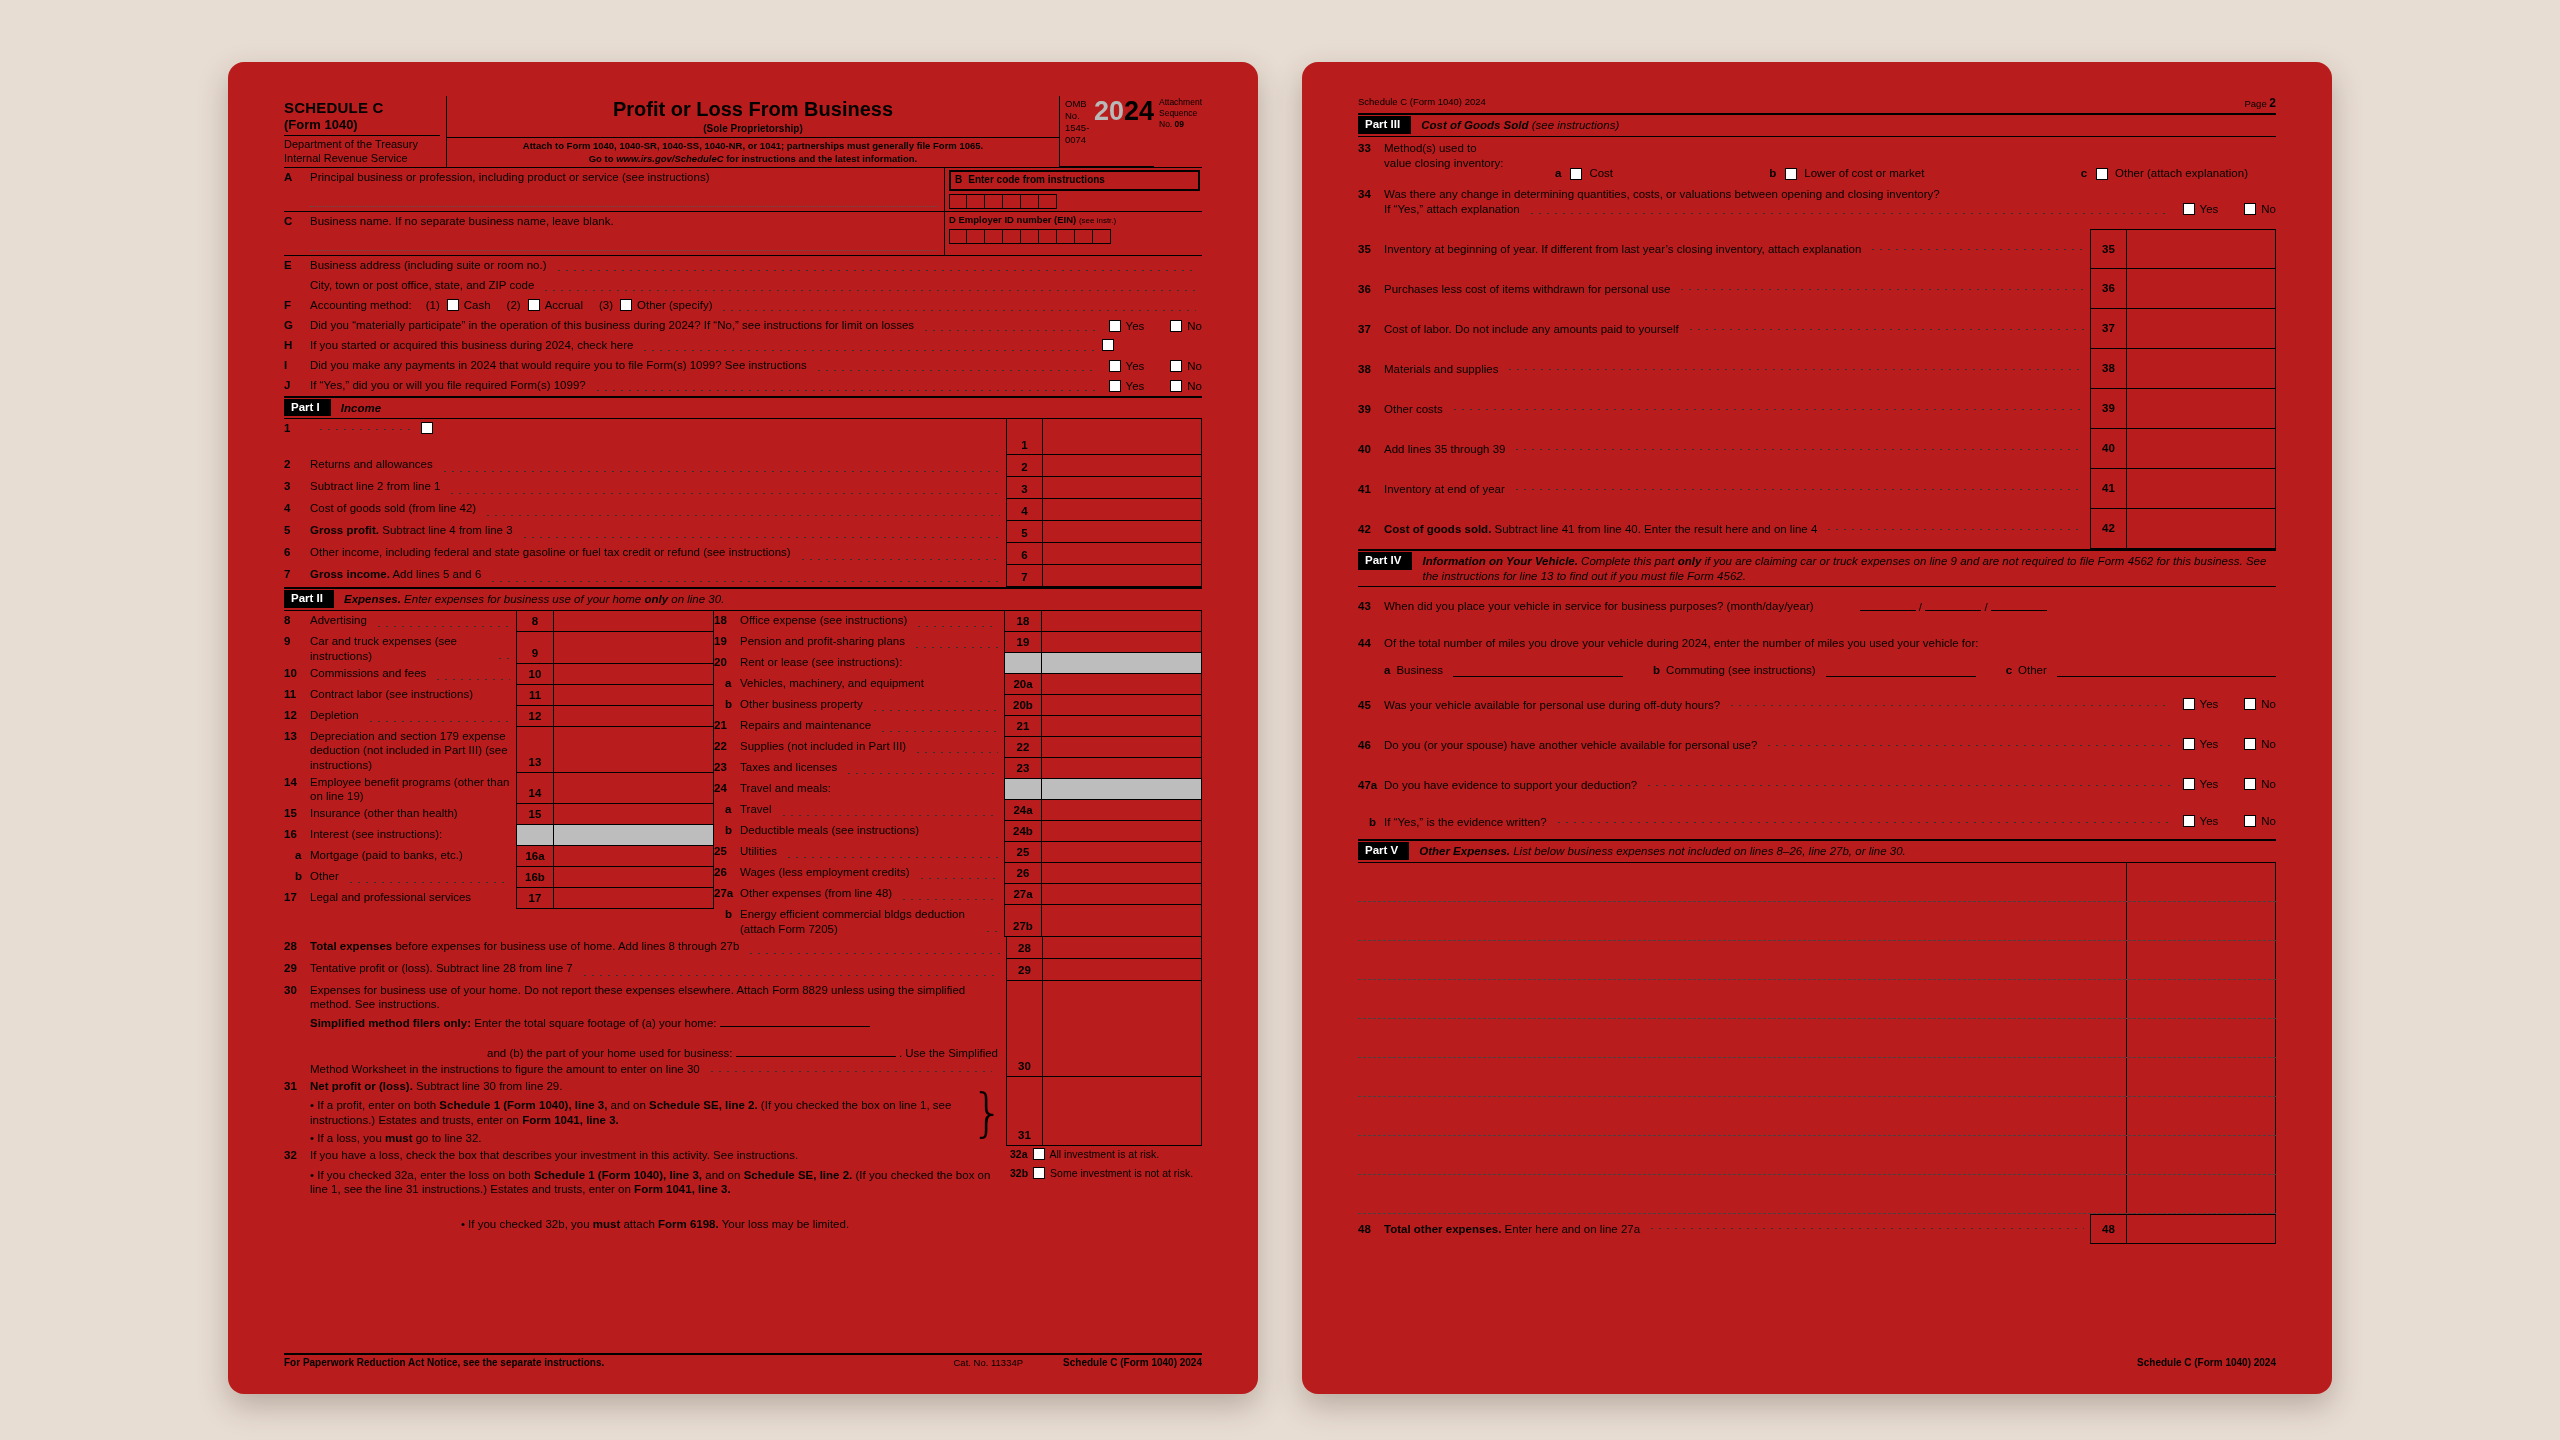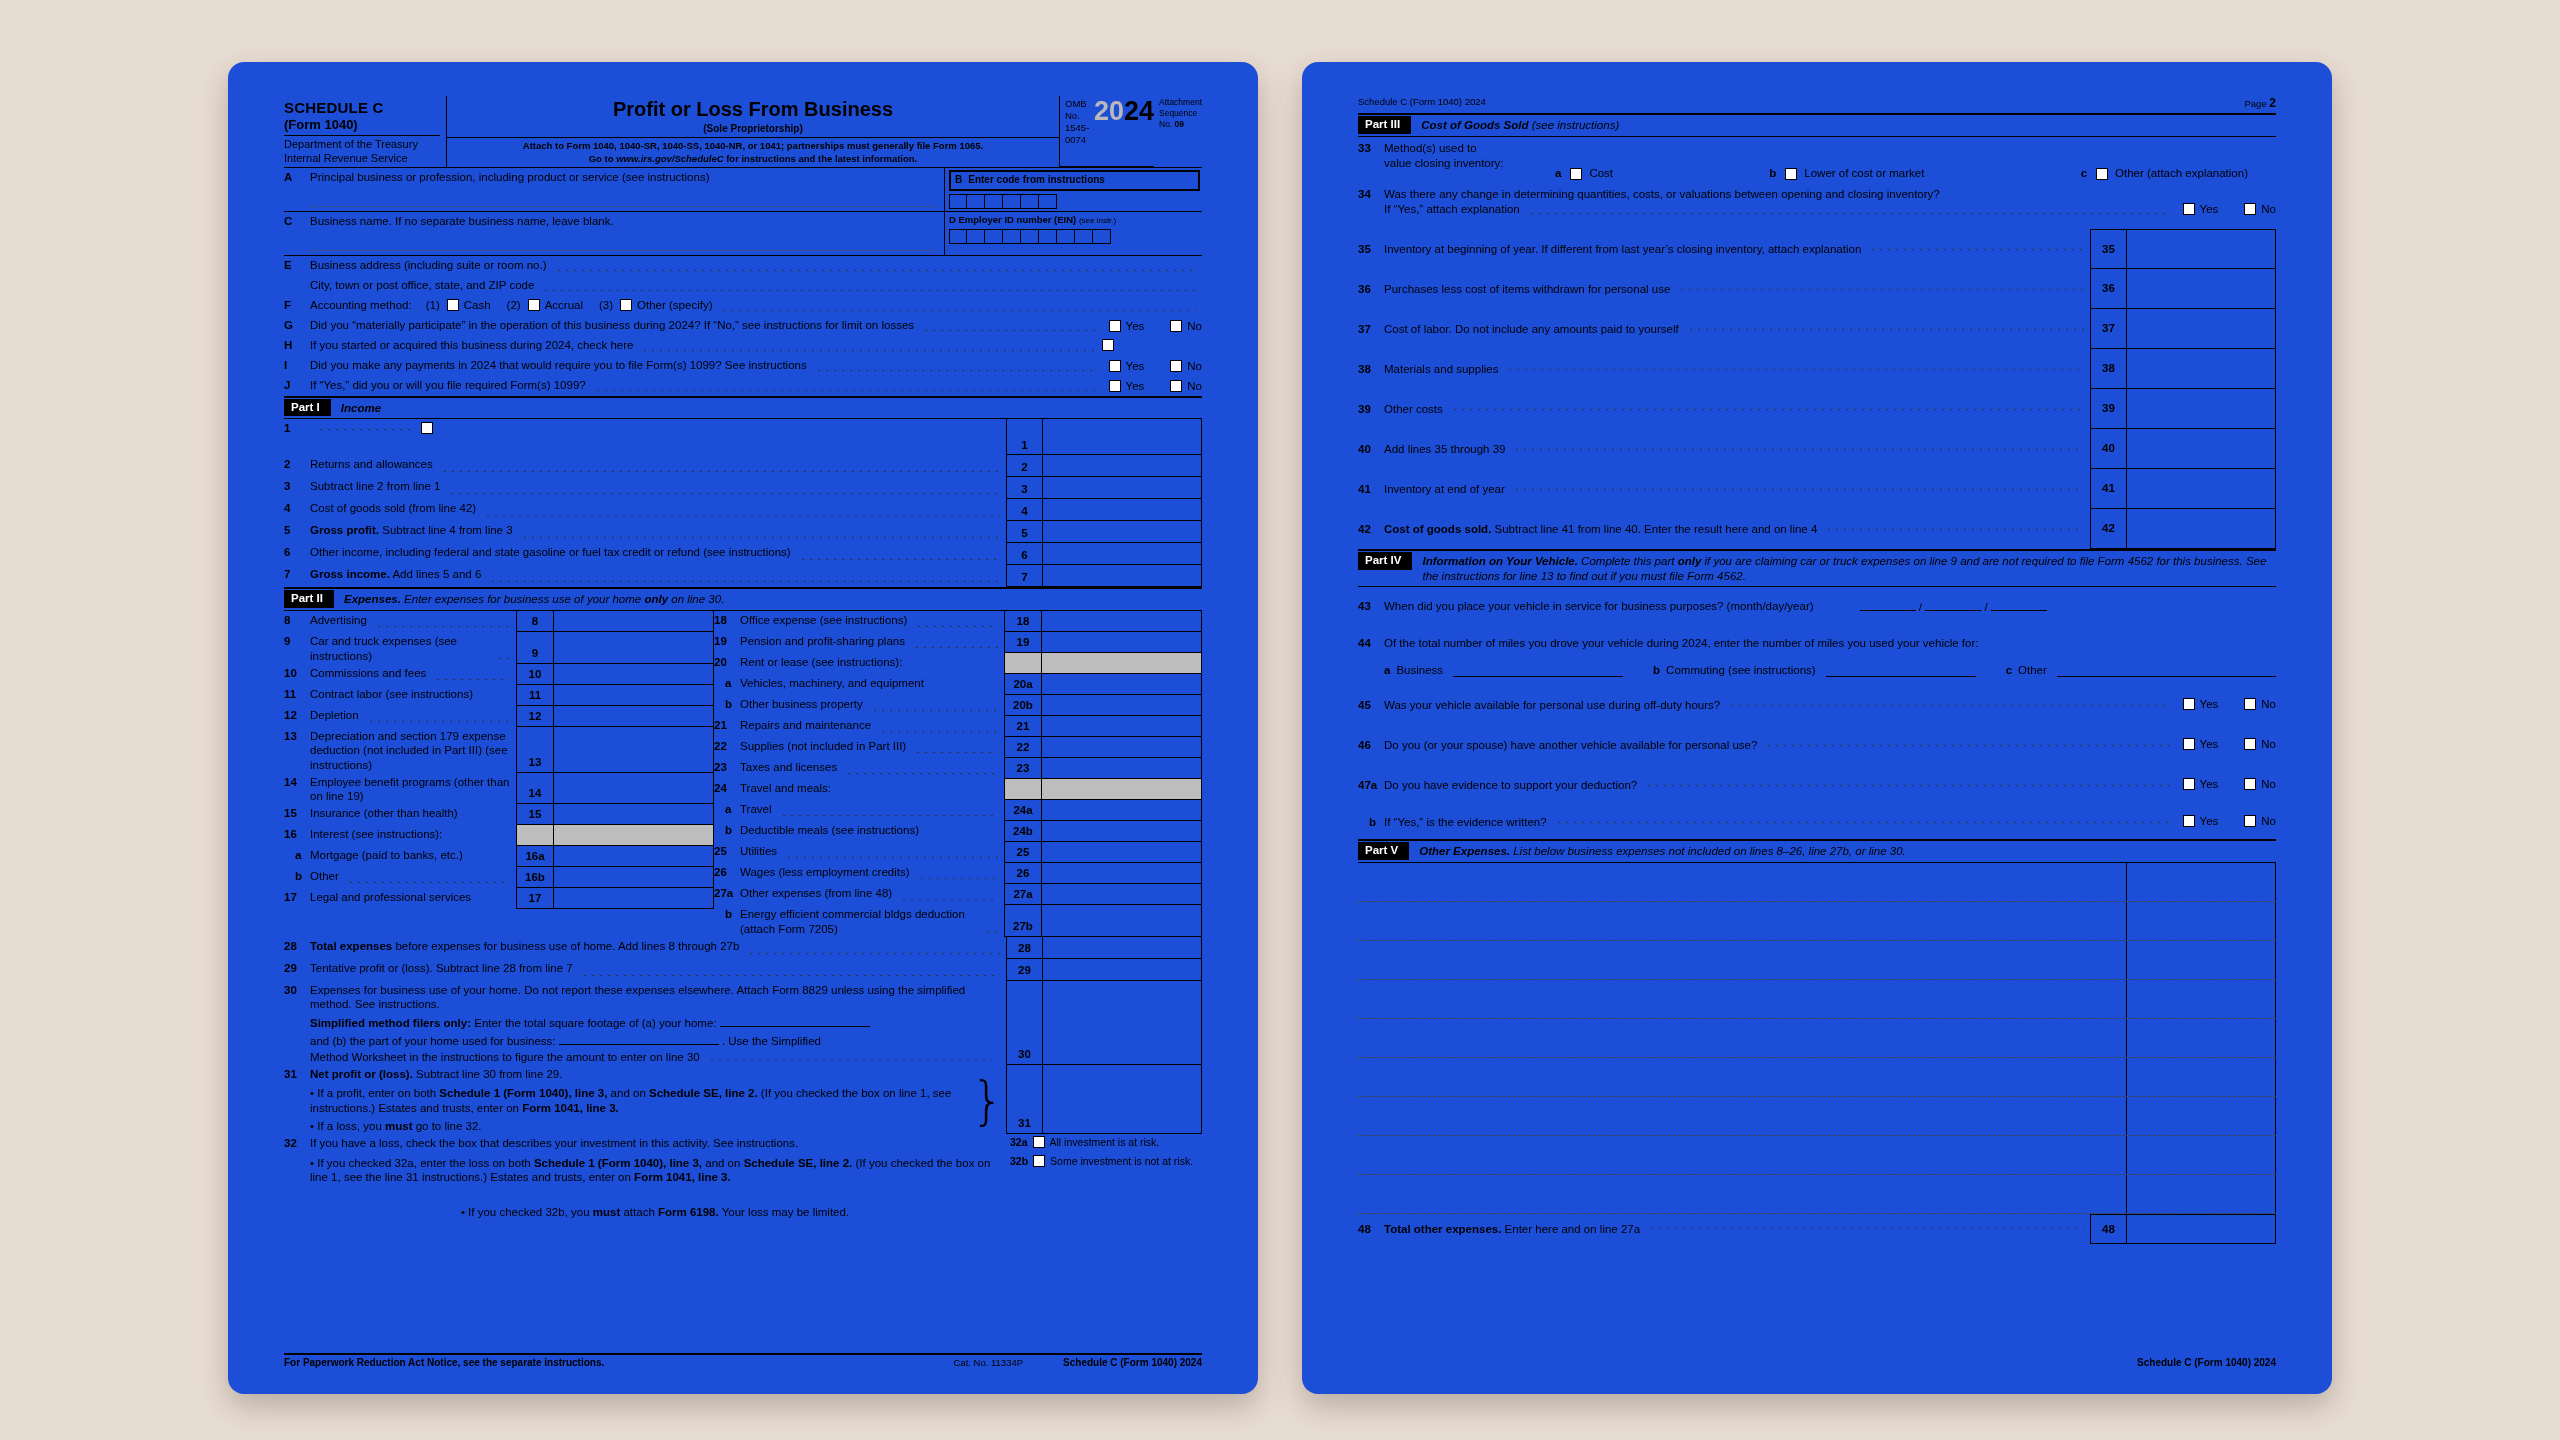--- a/index.html
+++ b/index.html
@@ -1,19 +1,19 @@
 <!DOCTYPE html>
 <html><head>
 <meta charset="utf-8">
 <style>
   * { margin:0; padding:0; box-sizing:border-box; }
   html,body { width:2560px; height:1440px; overflow:hidden; }
   body { background:#e8ddd3; font-family:"Liberation Sans","DejaVu Sans",sans-serif; color:#000; }
   .stage { display:flex; justify-content:center; gap:44px; padding-top:62px; }
-  .paper { width:1030px; height:1332px; background:#1d4ed8; border-radius:16px;
+  .paper { width:1030px; height:1332px; background:#b91c1c; border-radius:16px;
            box-shadow:0 12px 30px rgba(60,40,30,.28); padding:34px 56px 24px;
            display:flex; flex-direction:column; font-size:11.5px; line-height:1.28; }
 
   
   .hdr { display:grid; grid-template-columns:162px 1fr 142px; border-bottom:1px solid #000; }
   .hdr-left { padding:2px 6px 2px 0; display:flex; flex-direction:column; }
   .h-sched { font-size:15px; font-weight:bold; letter-spacing:.2px; }
   .h-form  { font-size:13px; font-weight:bold; }
   .h-dept  { font-size:11px; margin-top:auto; border-top:1px solid #000; padding-top:1px; }
   .hdr-center { border-left:1px solid #000; border-right:1px solid #000; text-align:center;
@@ -627,21 +627,21 @@
 
     <div class="irow">
       <div class="lbl">
         <span class="lnum">30</span>
         <div style="flex:1; padding-right:8px;">
           <div>Expenses for business use of your home. Do not report these expenses elsewhere. Attach Form 8829 unless using the simplified method. See instructions.</div>
           <div style="margin-top:3px;">
             <span><span style="font-weight: bold;">Simplified method filers only:</span><span> Enter the total square footage of (a) your home:</span></span>
             <span class="blank" style="width:150px;"></span>
           </div>
-          <div style="margin-top:2px;">
+          <div style="margin-top:14px;text-align:right;">
             <span>and (b) the part of your home used for business:</span>
             <span class="blank" style="width:160px;"></span>
             <span>. Use the Simplified</span>
           </div>
           <div style="display:flex; margin-top:2px;">
             <span>Method Worksheet in the instructions to figure the amount to enter on line 30</span>
               <span class="dots"></span>
           </div>
         </div>
       </div>

